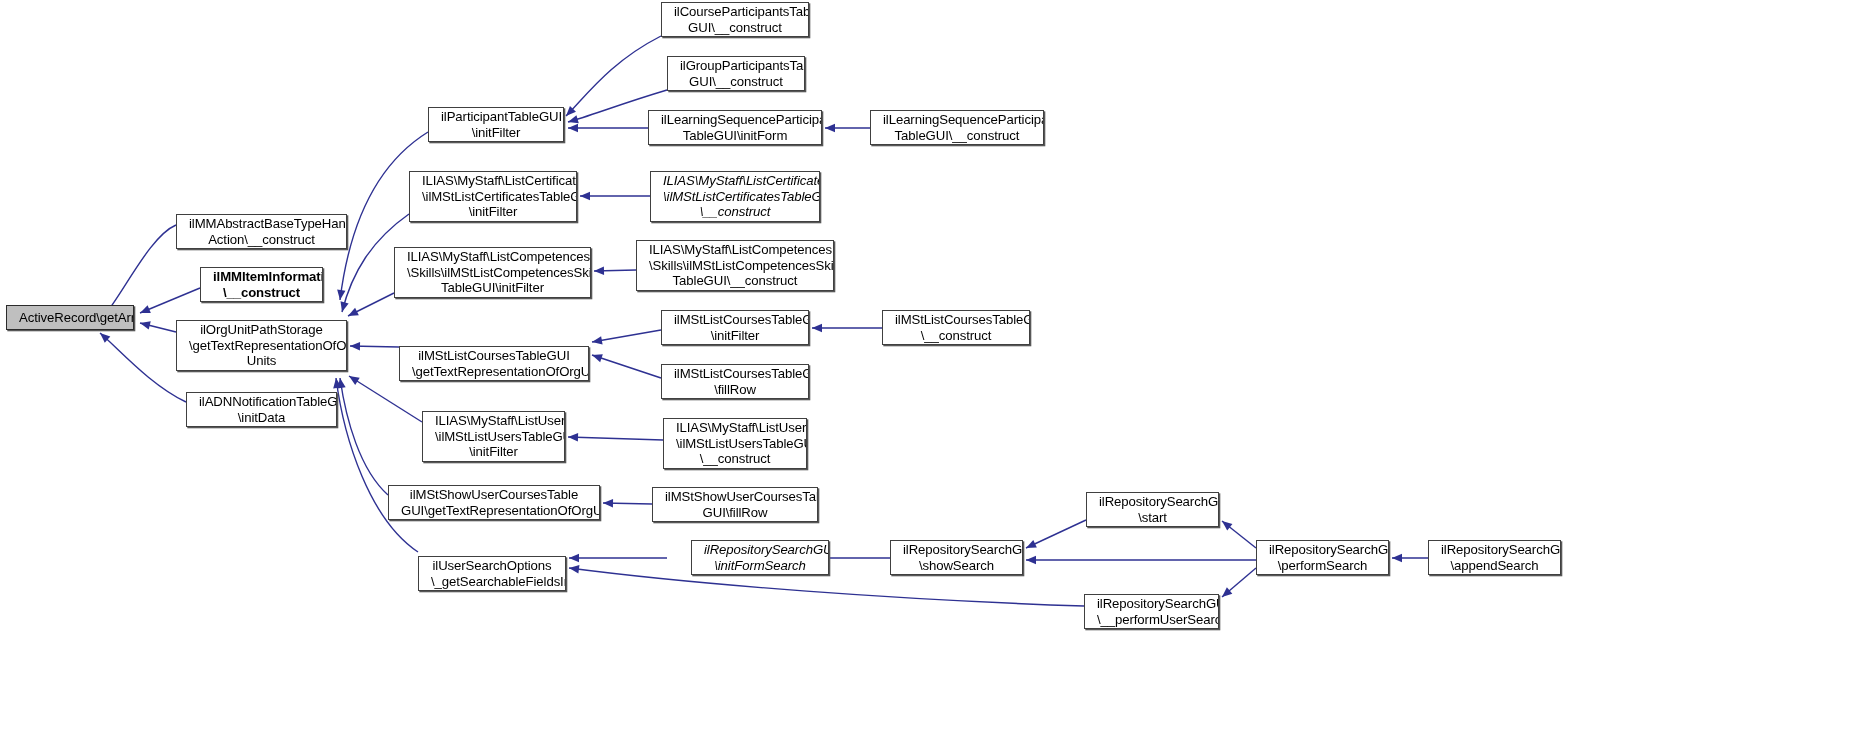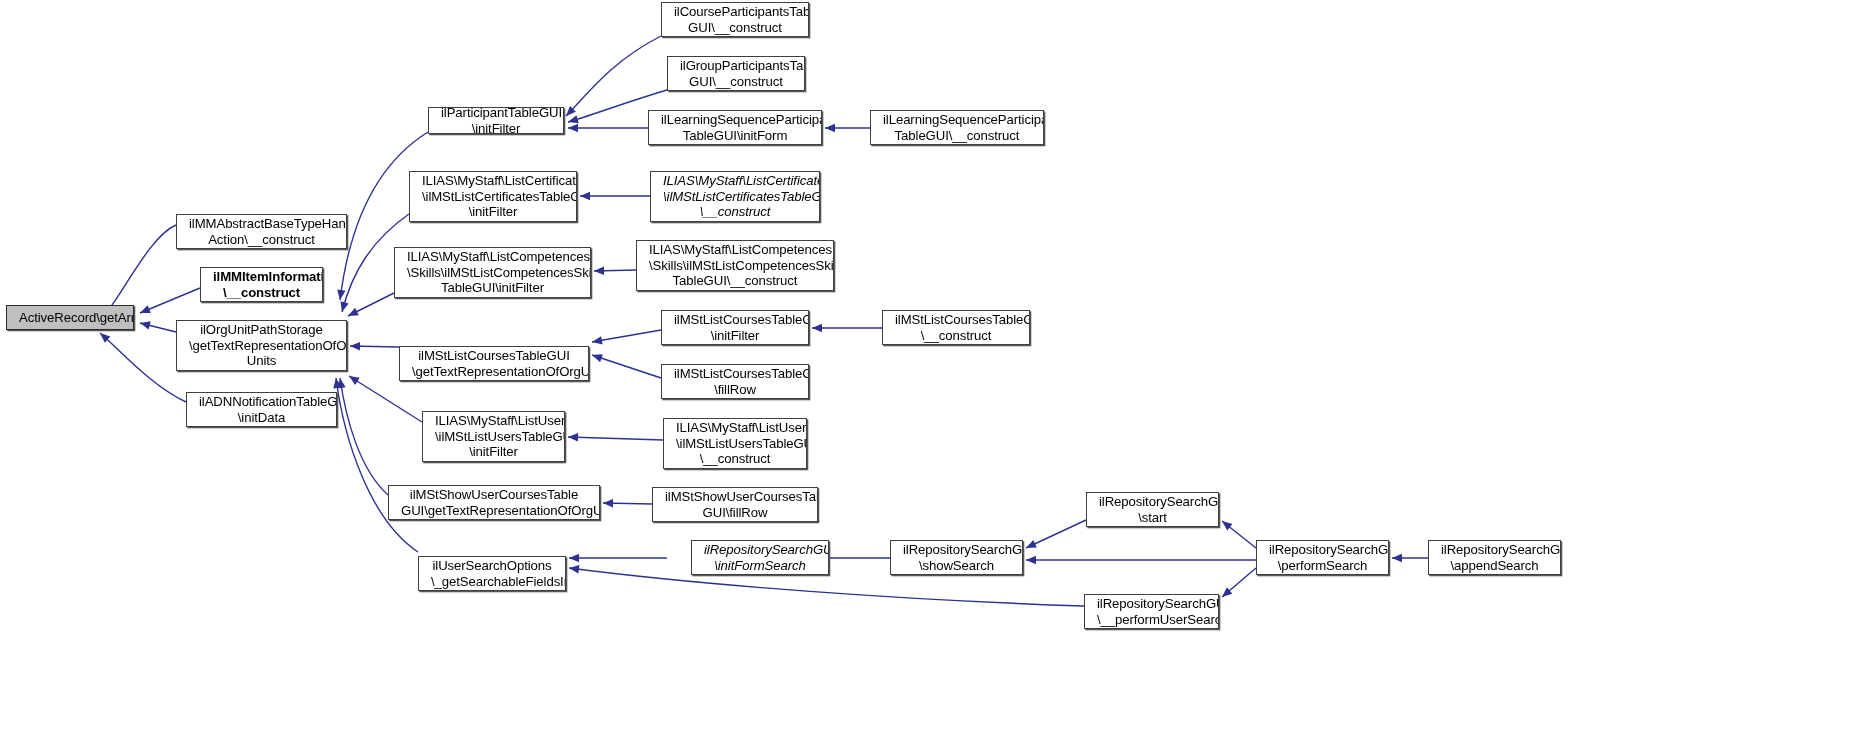--- a/index.html
+++ b/index.html
@@ -124,21 +124,21 @@
       <div class="node root" style="left: 6px; top: 305px; width: 128px; height: 25px;"><span class="node-label">ActiveRecord\getArray</span></div>
       <div class="node" style="left: 176px; top: 214px; width: 171px; height: 35px;"><span class="node-label">ilMMAbstractBaseTypeHandler
 Action\__construct</span></div>
       <div class="node" style="left: 200px; top: 267px; width: 123px; height: 35px; font-weight: bold;"><span class="node-label">ilMMItemInformation
 \__construct</span></div>
       <div class="node" style="left: 176px; top: 320px; width: 171px; height: 51px;"><span class="node-label">ilOrgUnitPathStorage
 \getTextRepresentationOfOrg
 Units</span></div>
       <div class="node" style="left: 186px; top: 392px; width: 151px; height: 35px;"><span class="node-label">ilADNNotificationTableGUI
 \initData</span></div>
-      <div class="node" style="left: 428px; top: 107px; width: 136px; height: 27px;"><span class="node-label">ilParticipantTableGUI
+      <div class="node" style="left: 428px; top: 107px; width: 136px; height: 35px;"><span class="node-label">ilParticipantTableGUI
 \initFilter</span></div>
       <div class="node" style="left: 409px; top: 171px; width: 168px; height: 51px;"><span class="node-label">ILIAS\MyStaff\ListCertificates
 \ilMStListCertificatesTableGUI
 \initFilter</span></div>
       <div class="node" style="left: 394px; top: 247px; width: 197px; height: 51px;"><span class="node-label">ILIAS\MyStaff\ListCompetences
 \Skills\ilMStListCompetencesSkills
 TableGUI\initFilter</span></div>
       <div class="node" style="left: 399px; top: 346px; width: 190px; height: 35px;"><span class="node-label">ilMStListCoursesTableGUI
 \getTextRepresentationOfOrgUnits</span></div>
       <div class="node" style="left: 422px; top: 411px; width: 143px; height: 51px;"><span class="node-label">ILIAS\MyStaff\ListUsers

